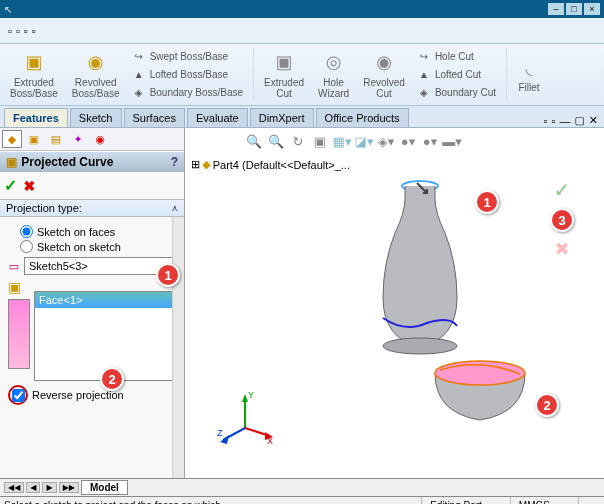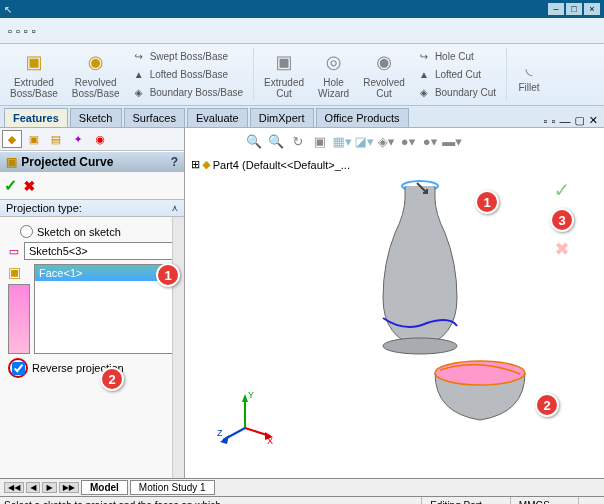--- a/index.html
+++ b/index.html
@@ -45,21 +45,21 @@
 .panel-header { background: linear-gradient(#cde, #abc); padding: 3px 6px; font-size: 12px; font-weight: bold; display: flex; align-items: center; gap: 4px; border-top: 1px solid #fff; }
 .panel-header .q { margin-left: auto; font-weight: bold; color: #336; }
 .confirm-bar { padding: 4px; display: flex; gap: 6px; align-items: center; }
 .panel-section-title { background: linear-gradient(#e8f0f8, #d8e8f8); padding: 2px 6px; font-size: 11px; border-top: 1px solid #bbb; border-bottom: 1px solid #bbb; display: flex; align-items: center; gap: 16px; }
 .caret { margin-left: auto; font-size: 9px; color: #336; }
 .panel-body { padding: 6px 8px; font-size: 11px; position: relative; }
 .panel-body label { display: flex; align-items: center; gap: 4px; margin: 2px 0; margin-left: 12px; }
 .input-row { display: flex; align-items: center; gap: 4px; margin: 4px 0; }
 .input-row .rowicon { width: 16px; height: 16px; display: flex; align-items: center; justify-content: center; }
 .input-row input { flex: 1; border: 1px solid #888; padding: 2px 4px; font-size: 11px; }
-.listbox { background: #fff; border: 1px solid #888; height: 90px; font-size: 11px; overflow: hidden; }
+.listbox { background: #fff; border: 1px solid #888; height: 90px; font-size: 11px; overflow: hidden; margin-top: 12px; }
 .listbox .selected { background: linear-gradient(#6bb, #4af); color: #fff; padding: 2px 4px; }
 .listbox-wrap { display: flex; gap: 4px; margin: 4px 0; }
 .pinkswatch { width: 22px; height: 90px; background: linear-gradient(#f8d, #fbd); border: 1px solid #888; }
 .checkrow { display: flex; align-items: center; gap: 4px; margin-top: 4px; }
 .checkrow .circled { border: 2px solid #c00; border-radius: 50%; padding: 0px; width: 20px; height: 20px; display: flex; align-items: center; justify-content: center; }
 
 
 .viewport { flex: 1; position: relative; background: #fff; }
 .view-toolbar { position: absolute; top: 4px; left: 60px; display: flex; gap: 4px; align-items: center; }
 .view-toolbar span { width: 18px; height: 18px; display: flex; align-items: center; justify-content: center; color: #888; cursor: pointer; font-size: 13px; }
@@ -205,20 +205,24 @@
     </div>
     <div class="confirm-bar">
       <span style="color:#0a0; font-size:16px; font-weight:bold;">✓</span>
       <span style="color:#d00; font-size:14px; font-weight:bold;">✖</span>
     </div>
     <div class="panel-section-title">
       <span>Projection type:</span>
       <span class="caret">⋏</span>
     </div>
     <div class="panel-body" style="flex:1;">
+      <label>
+          <input type="radio" checked="" style="">
+          <span>Sketch on faces</span>
+        </label>
       <label>
           <input type="radio" style="">
           <span>Sketch on sketch</span>
         </label>
       <div class="input-row">
         <span class="rowicon" style="color:#c06;">▭</span>
         <input type="text" value="Sketch5&lt;3&gt;" style="">
       </div>
       <div class="callout" style="top:46px; right:4px;">1</div>
       <div class="listbox-wrap">
@@ -295,21 +299,20 @@
     </svg>
   </div>
 </div>
 
 <div class="bottom-tabs">
   <span class="navbtn">◀◀</span>
   <span class="navbtn">◀</span>
   <span class="navbtn">▶</span>
   <span class="navbtn">▶▶</span>
   <div class="btab active">Model</div>
-  <div class="btab">Motion Study 1</div>
 </div>
 
 <div class="statusbar">
   <span style="flex:1;">Select a sketch to project and the faces on which ...</span>
   <span class="cell">Editing Part</span>
   <span class="cell">MMGS</span>
   <span class="cell">▵</span>
 </div>
 
 </body></html>

